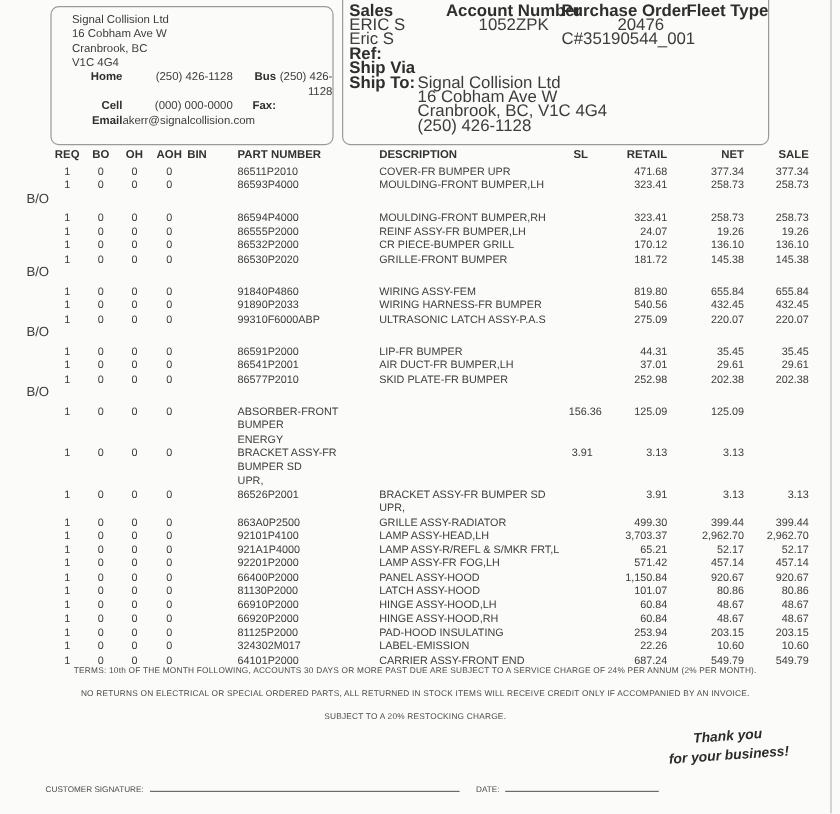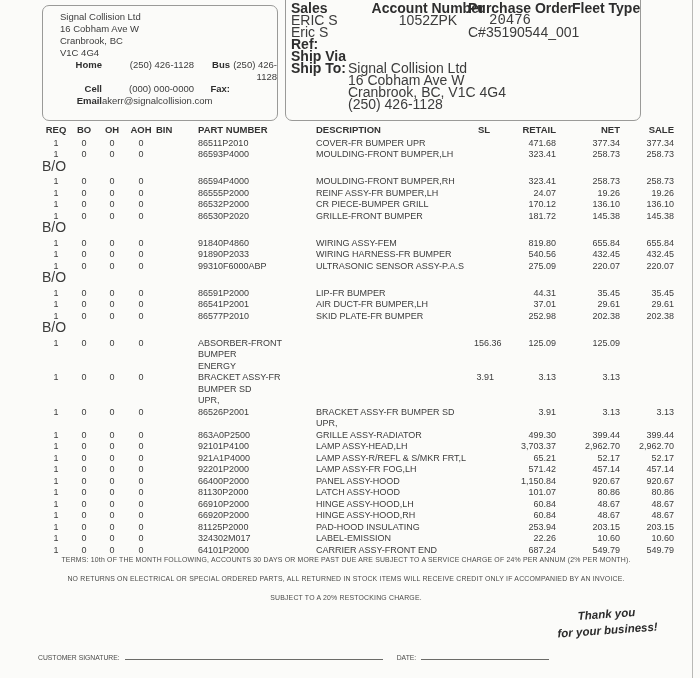--- a/index.html
+++ b/index.html
@@ -19,21 +19,21 @@
   .ctr { text-align:center; }
 
   
   .table-section { position:absolute; left:0; top:124px; width:559px; }
   .trow, .thead { display:grid;
     grid-template-columns:42px 28px 28px 28px 30px 42px 118px 158px 20px 62px 64px 54px;
     font-size:9px; line-height:11.5px; }
   .thead { font-weight:bold; font-size:9.5px; color:#333; margin-bottom:2px; }
   .cc { text-align:center; } .rr { text-align:right; } .ll { text-align:left; }
   .desc-cell { white-space:pre-line; }
-  .bo-row { padding-left:42px; font-size:14px; line-height:11.5px; margin-bottom:4px; color:#3c3c3c; }
+  .bo-row { padding-left:22px; font-size:11px; line-height:11.5px; margin-bottom:4px; color:#3c3c3c; }
 
   
   .terms { position:absolute; left:0; top:556px; width:692px; text-align:center;
     font-size:6.9px; color:#4a4a48; letter-spacing:.2px; }
   .terms div { margin-bottom:12px; }
 
   
   .sig-row { position:absolute; left:38px; top:652px; width:620px; font-size:6.8px; color:#4a4a48; white-space:nowrap; }
   .sig-line { display:inline-block; border-bottom:1px solid #6b6b68; height:8px; vertical-align:baseline; }
   .line-cust { width:258px; margin-left:5px; }
@@ -77,21 +77,21 @@
   <div class="obx" style="left:291px; top:14px;">ERIC S</div>
   <div class="obx" style="left:291px; top:26px;">Eric S</div>
   <div class="obx b" style="left:291px; top:38px;">Ref:</div>
   <div class="obx b" style="left:291px; top:50px;">Ship Via</div>
   <div class="obx b" style="left:291px; top:62px;">Ship To:</div>
 
   <div class="obx b ctr" style="left:370px; top:2px; width:116px;">Account Number</div>
   <div class="obx ctr" style="left:370px; top:14px; width:116px;">1052ZPK</div>
 
   <div class="obx b ctr" style="left:468px; top:2px; width:100px;">Purchase Order</div>
-  <div class="obx ctr" style="left:460px; top:14px; width:100px;font-family:Liberation Mono, monospace;">20476</div>
+  <div class="obx ctr" style="left:484px; top:14px; width:100px;">20476</div>
   <div class="obx ctr" style="left:468px; top:26px; width:100px;">C#35190544_001</div>
 
   <div class="obx b" style="left:572px; top:2px;">Fleet Type</div>
 
   <div class="obx" style="left:348px; top:62px;">Signal Collision Ltd</div>
   <div class="obx" style="left:348px; top:74px;">16 Cobham Ave W</div>
   <div class="obx" style="left:348px; top:86px;">Cranbrook, BC, V1C 4G4</div>
   <div class="obx" style="left:348px; top:98px;">(250) 426-1128</div>
 
   <div class="table-section">
@@ -225,21 +225,21 @@
           <span class="rr">432.45</span>
         </div>
         <div class="trow">
           <span></span>
           <span class="cc">1</span>
           <span class="cc">0</span>
           <span class="cc">0</span>
           <span class="cc">0</span>
           <span class="ll"></span>
           <span class="ll">99310F6000ABP</span>
-          <span class="ll desc-cell">ULTRASONIC SENSOR ASSY-P.A.S</span>
+          <span class="ll desc-cell">ULTRASONIC LATCH ASSY-P.A.S</span>
           <span class="cc"></span>
           <span class="rr">275.09</span>
           <span class="rr">220.07</span>
           <span class="rr">220.07</span>
         </div>
         <div class="bo-row">B/O</div>
         <div class="trow">
           <span></span>
           <span class="cc">1</span>
           <span class="cc">0</span>

